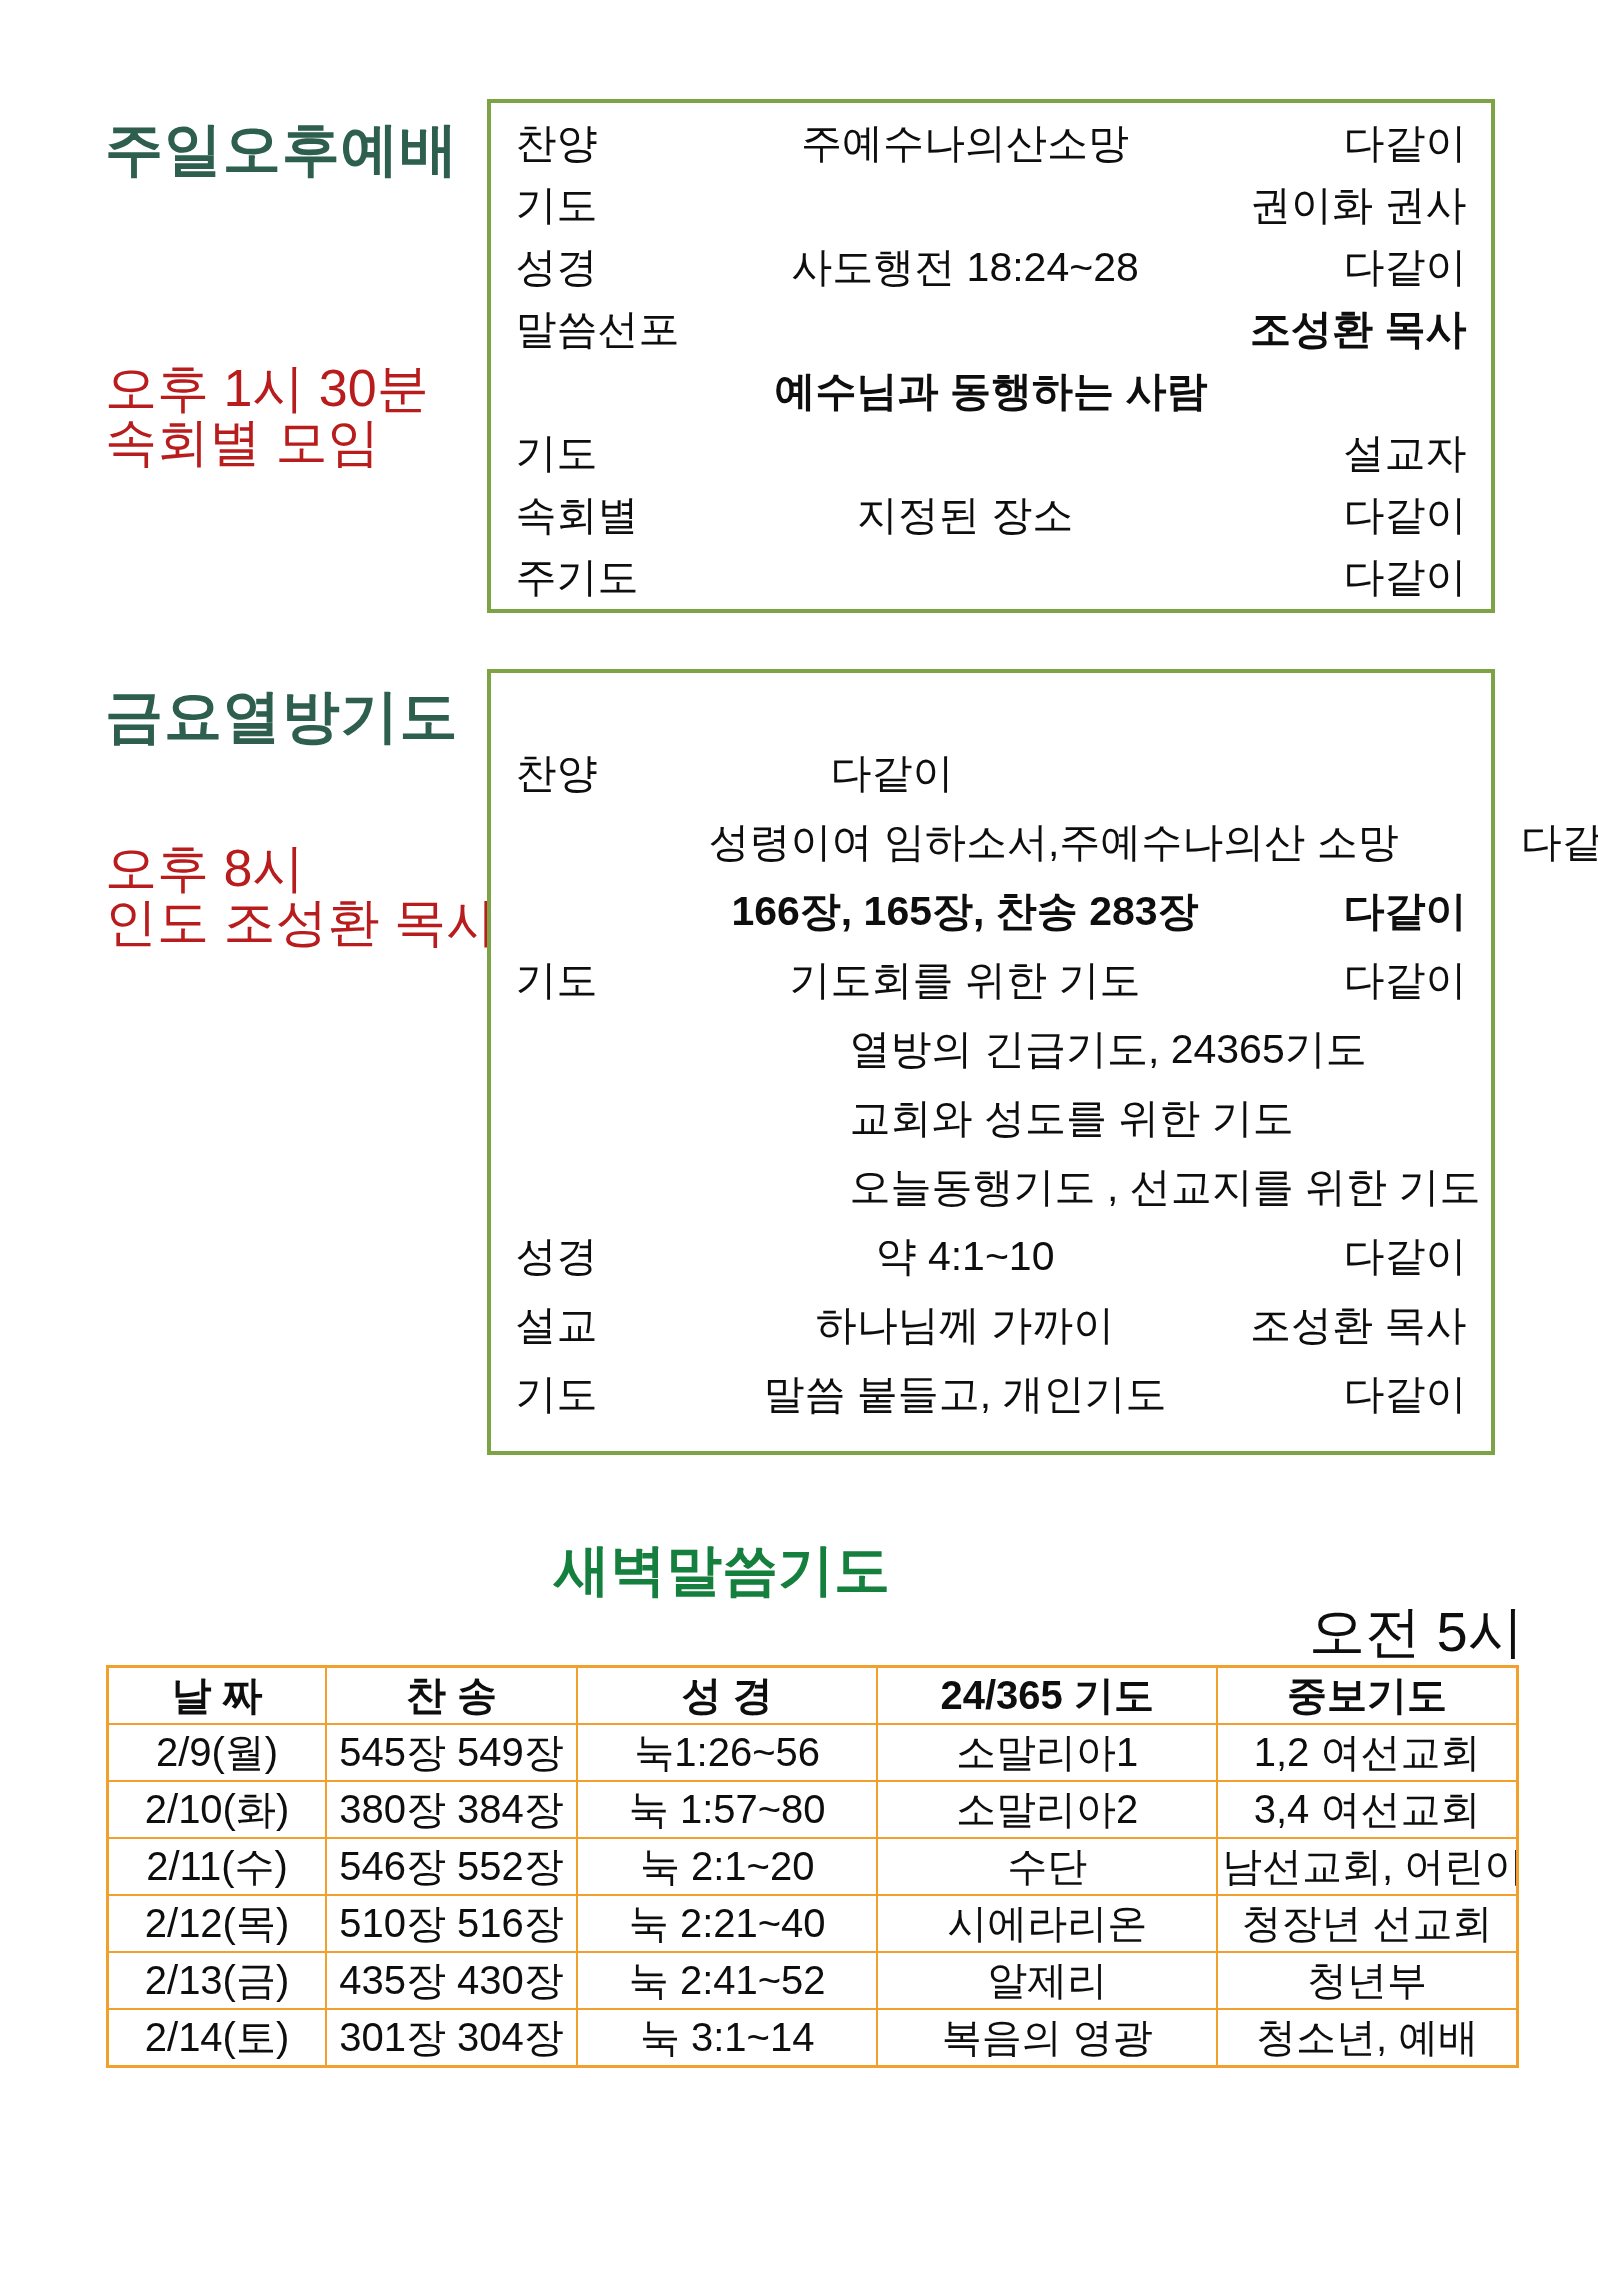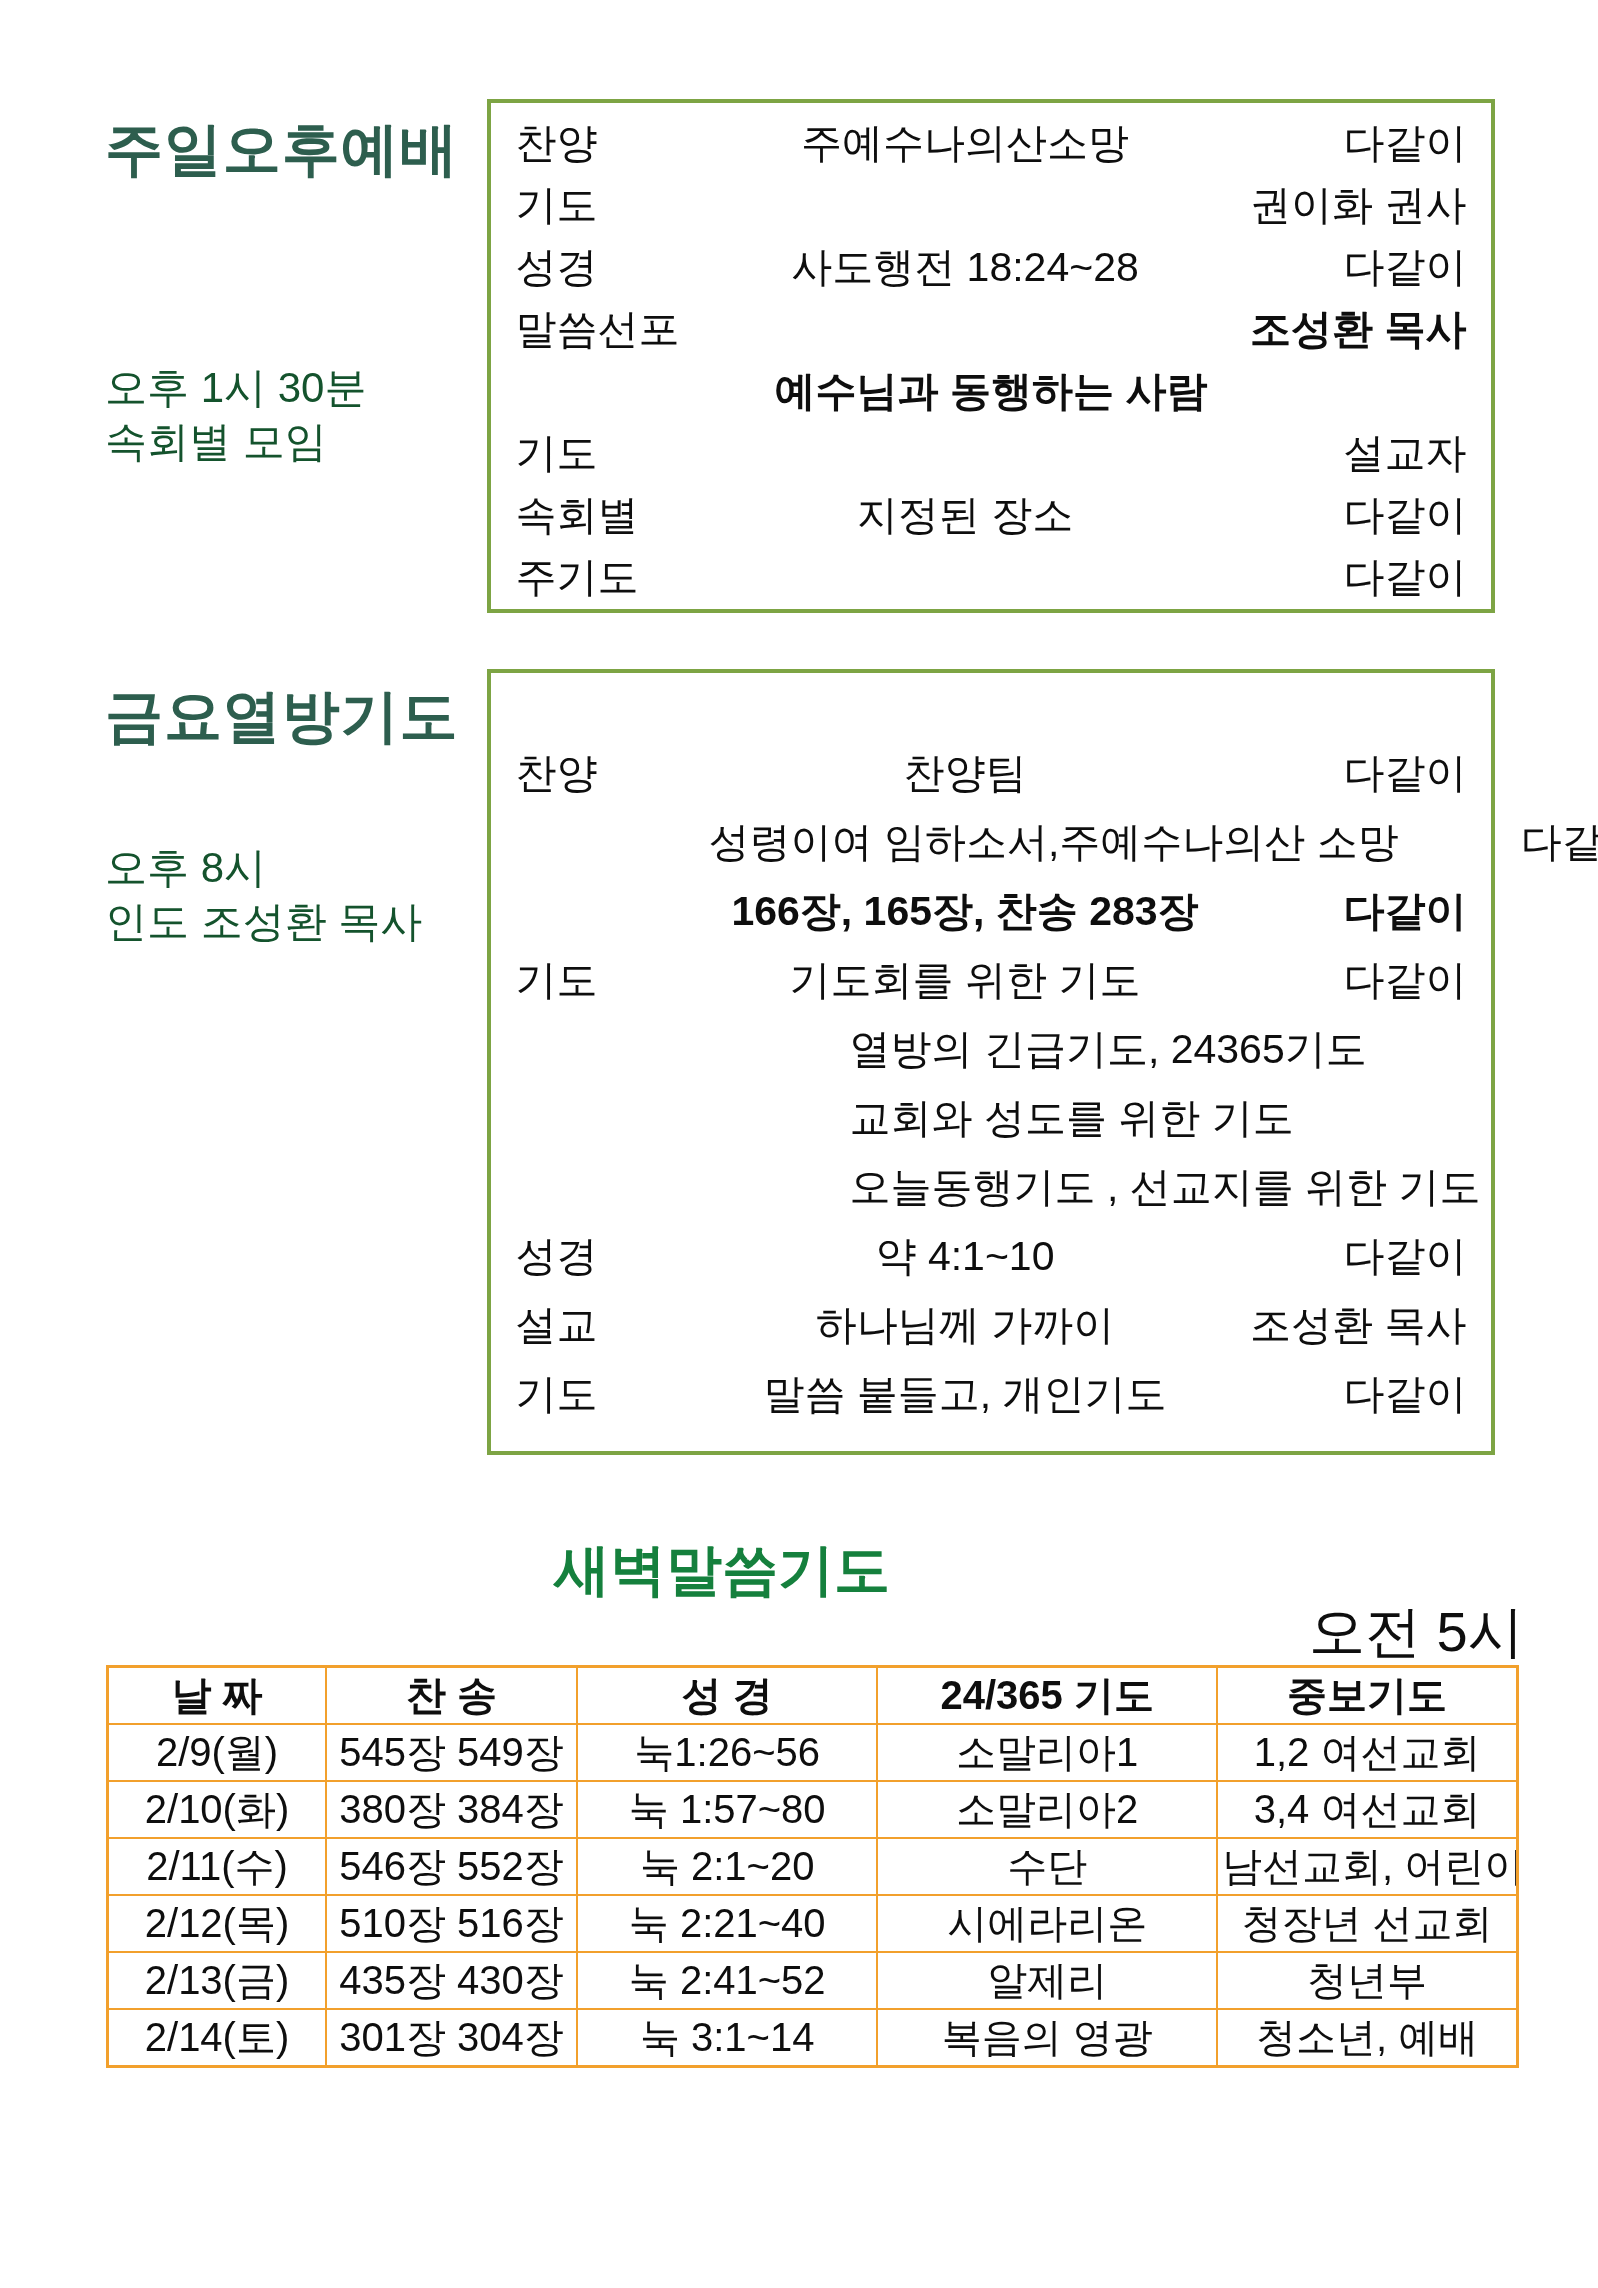--- a/index.html
+++ b/index.html
@@ -22,23 +22,23 @@
     left: 105px;
     font-size: 58px;
     font-weight: 700;
     color: #2d5e4e;
     letter-spacing: 0.9px;
     white-space: nowrap;
   }
   .sec-sub {
     position: absolute;
     left: 105px;
-    font-size: 42px;
+    font-size: 52px;
     line-height: 54px;
-    color: #14532d;
+    color: #b91c1c;
     white-space: nowrap;
   }
 
   
   .obox {
     position: absolute;
     left: 487px;
     width: 1008px;
     border: 4.7px solid #7da444;
     background: #ffffff;
@@ -182,21 +182,20 @@
   <div class="sec-title" style="top:678px;font-family:Liberation Serif, serif;">금요열방기도</div>
 
   <div class="sec-sub" style="top:841px;">
     <div>오후 8시</div>
     <div>인도 조성환 목사</div>
   </div>
 
   <div class="obox obox2">
     <div class="brow">
       <span class="blabel">찬양</span>
-      <span class="bcenter">찬양팀</span>
       <span class="bright">다같이</span>
     </div>
     <div class="brow">
       <span class="blabel"></span>
       <span class="bcenter">성령이여 임하소서,주예수나의산 소망</span>
       <span class="bright">다같이</span>
     </div>
     <div class="brow">
       <span class="blabel"></span>
       <span class="bcenter bold">166장, 165장, 찬송 283장</span>

